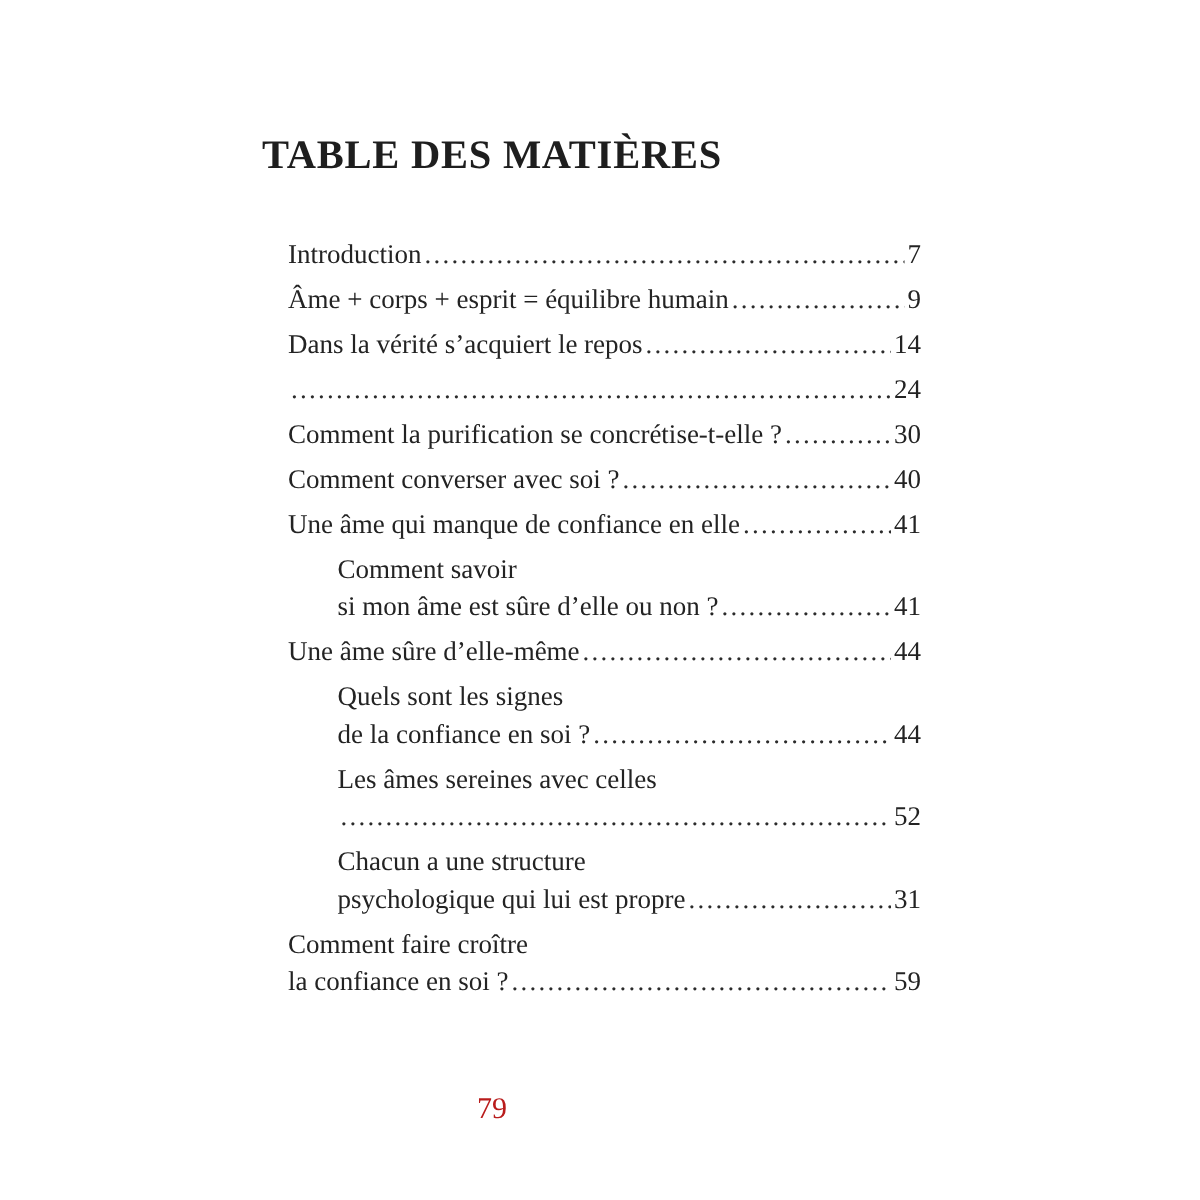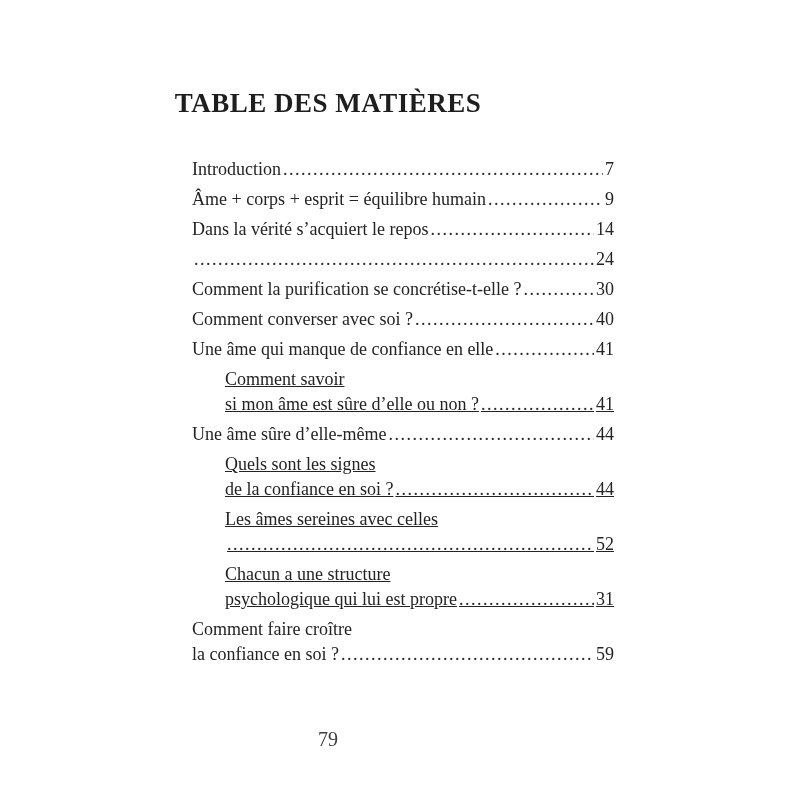--- a/index.html
+++ b/index.html
@@ -32,21 +32,20 @@
   .toc-list {
     width: 422px;
     margin: 38px 0 0 192px;
     font-size: 18px;
   }
   .toc-entry {
     margin-bottom: 5px;
   }
   .toc-entry.indent-1 {
     padding-left: 33px;
-    text-decoration: underline;
   }
   .toc-line {
     display: flex;
     align-items: baseline;
     line-height: 25px;
     white-space: nowrap;
   }
   .toc-text {
     flex: 0 0 auto;
   }
@@ -66,21 +65,21 @@
     padding-left: 2px;
     text-align: right;
   }
   .folio {
     position: absolute;
     left: 0;
     right: 0;
     top: 728px;
     text-align: center;
     font-size: 20px;
-    color: #404040;
+    color: #b91c1c;
   }
 </style>
 </head>
 <body>
 
 <div class="book-page">
 
   <h1 class="toc-title">TABLE DES MATIÈRES</h1>
 
   <div class="toc-list">

